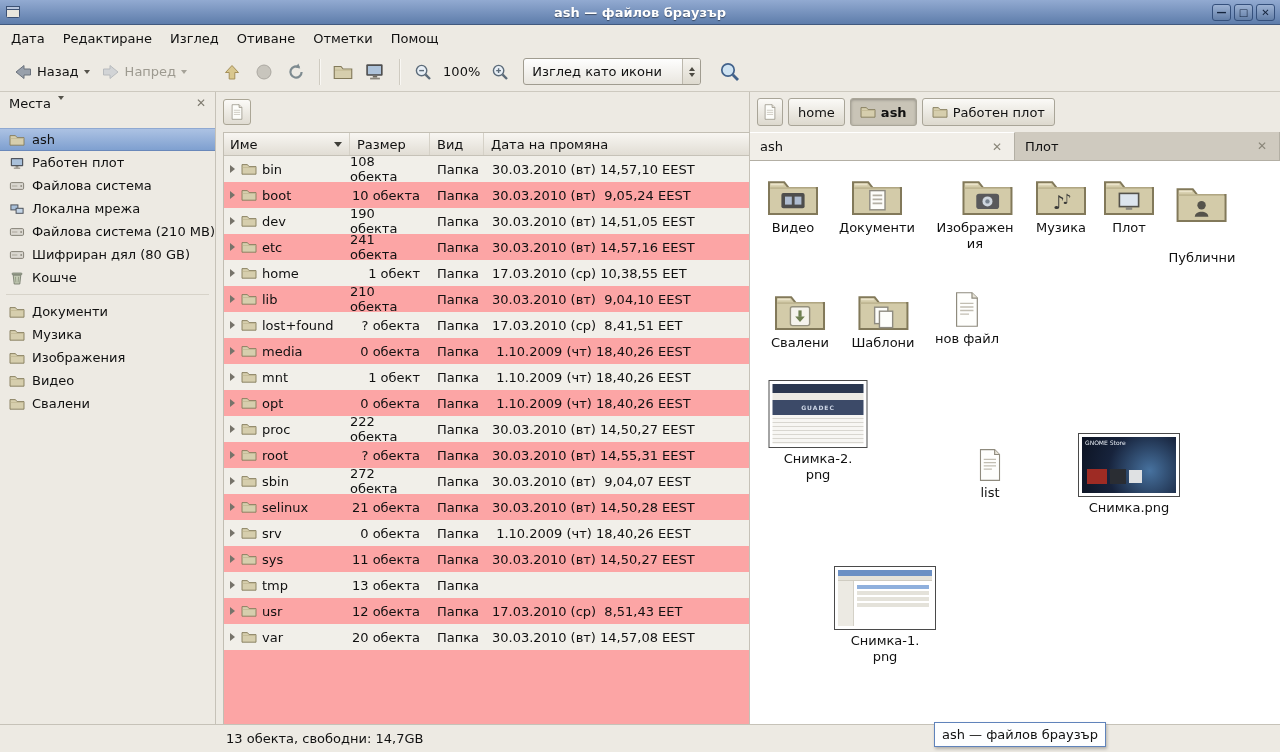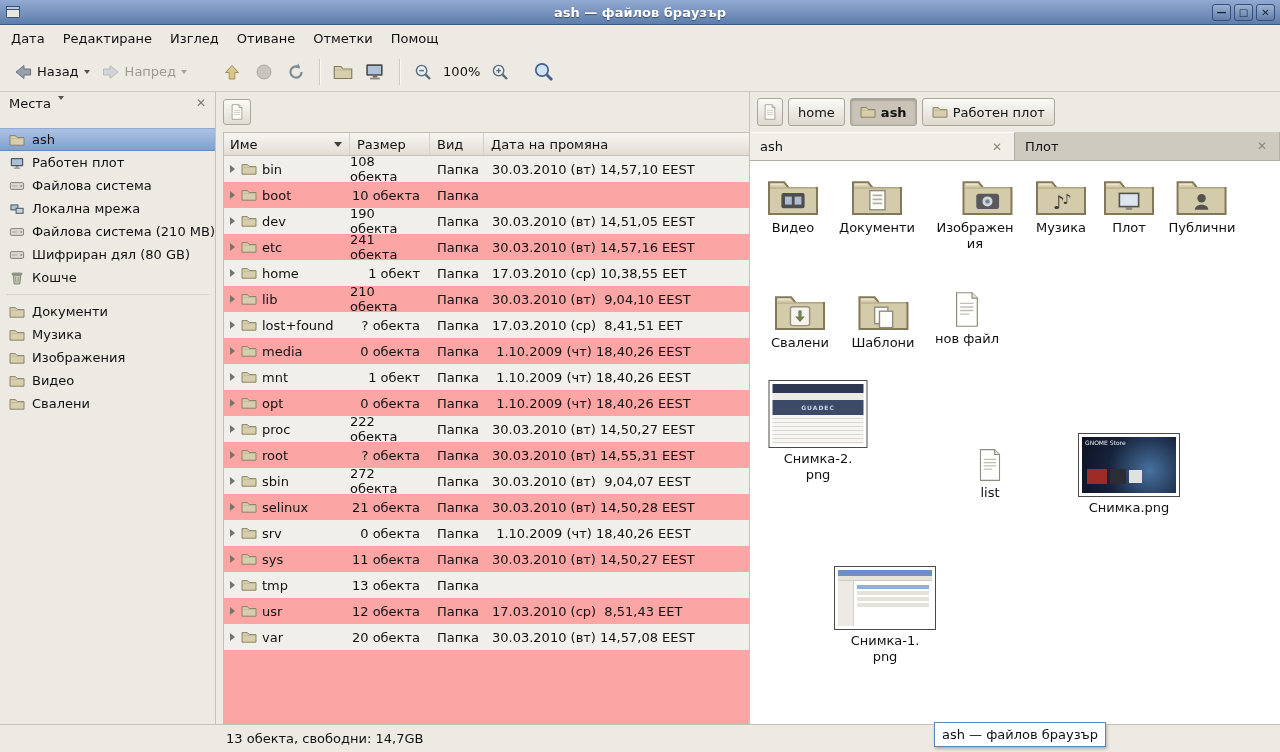--- a/index.html
+++ b/index.html
@@ -213,20 +213,27 @@
     <div class="zoom-label">100%</div>
     <div class="tb-btn">
       <span>
           <svg width="20" height="20" viewBox="0 0 20 20">
             <circle cx="8.6" cy="8.6" r="5.2" fill="#e8eff6" stroke="#5c6b79" stroke-width="1.4"></circle>
             <path d="M12.6 12.6 L17 17" stroke="#5c6b79" stroke-width="2.4"></path>
             <path d="M6.2 8.6 h4.8 M8.6 6.2 v4.8" stroke="#5c6b79" stroke-width="1.4"></path>
           </svg>
         </span>
     </div>
+    <div class="combo">
+      <span class="combo-label">Изглед като икони</span>
+      <span class="combo-arrows">
+          <span class="arr-up"></span>
+          <span class="arr-down"></span>
+        </span>
+    </div>
     <div class="tb-btn" style="margin-left:12px">
       <span>
           <svg width="24" height="24" viewBox="0 0 24 24">
             <circle cx="10" cy="10" r="6.2" fill="#cfe3f2" stroke="#41618a" stroke-width="1.7"></circle>
             <path d="M14.8 14.8 L20 20" stroke="#41618a" stroke-width="2.8"></path>
           </svg>
         </span>
     </div>
   </div>
 
@@ -381,20 +388,21 @@
               <div class="cell c-name">
                 <span class="expander"></span>
                 <svg width="16" height="16" viewBox="0 0 16 16">
                   <path d="M1 3.6 h5.4 l1.7 2 H15 v7.6 H1 z" fill="#d6cead" stroke="#837a5a" stroke-width="0.9"></path>
                   <path d="M1.6 6.5 H14.4" stroke="#c2b994" stroke-width="0.8"></path>
                 </svg>
                 <span>boot</span>
               </div>
               <div class="cell c-size">10 обекта</div>
               <div class="cell c-type">Папка</div>
+              <div class="cell c-date">30.03.2010 (вт)  9,05,24 EEST</div>
             </div>
             <div class="row odd">
               <div class="cell c-name">
                 <span class="expander"></span>
                 <svg width="16" height="16" viewBox="0 0 16 16">
                   <path d="M1 3.6 h5.4 l1.7 2 H15 v7.6 H1 z" fill="#d6cead" stroke="#837a5a" stroke-width="0.9"></path>
                   <path d="M1.6 6.5 H14.4" stroke="#c2b994" stroke-width="0.8"></path>
                 </svg>
                 <span>dev</span>
               </div>
@@ -699,21 +707,21 @@
           <div class="ivitem" style="left: 379px; top: 14px;">
             <svg width="52" height="42" viewBox="0 0 26 21">
               <path d="M1 3.6 h7.6 l2.3 2.9 H25 v13 H1 z" fill="#d3cba9" stroke="#82795a"></path>
               <path d="M1.6 6.6 H24.4" stroke="#bfb692" stroke-width="0.9" fill="none"></path>
               <path d="M1.8 4.7 h6.4" stroke="#ebe4cb" stroke-width="0.9" fill="none"></path>
               <rect x="8.2" y="9.2" width="9.6" height="6.6" fill="#dde5ee" stroke="#54524b" stroke-width="0.8"></rect>
               <rect x="11.4" y="16" width="3.2" height="1.4" fill="#8b887e"></rect>
             </svg>
             <div class="ivlabel">Плот</div>
           </div>
-          <div class="ivitem" style="left: 452px; top: 14px;">
+          <div class="ivitem" style="left: 452px; top: 21px; gap: 23px;">
             <svg width="52" height="42" viewBox="0 0 26 21">
               <path d="M1 3.6 h7.6 l2.3 2.9 H25 v13 H1 z" fill="#d3cba9" stroke="#82795a"></path>
               <path d="M1.6 6.6 H24.4" stroke="#bfb692" stroke-width="0.9" fill="none"></path>
               <path d="M1.8 4.7 h6.4" stroke="#ebe4cb" stroke-width="0.9" fill="none"></path>
               <circle cx="13" cy="11.6" r="2.1" fill="#55534b"></circle>
               <path d="M9.6 17.4 c0 -3.4 6.8 -3.4 6.8 0 z" fill="#55534b"></path>
             </svg>
             <div class="ivlabel">Публични</div>
           </div>
           <div class="ivitem" style="left: 50px; top: 129px;">

